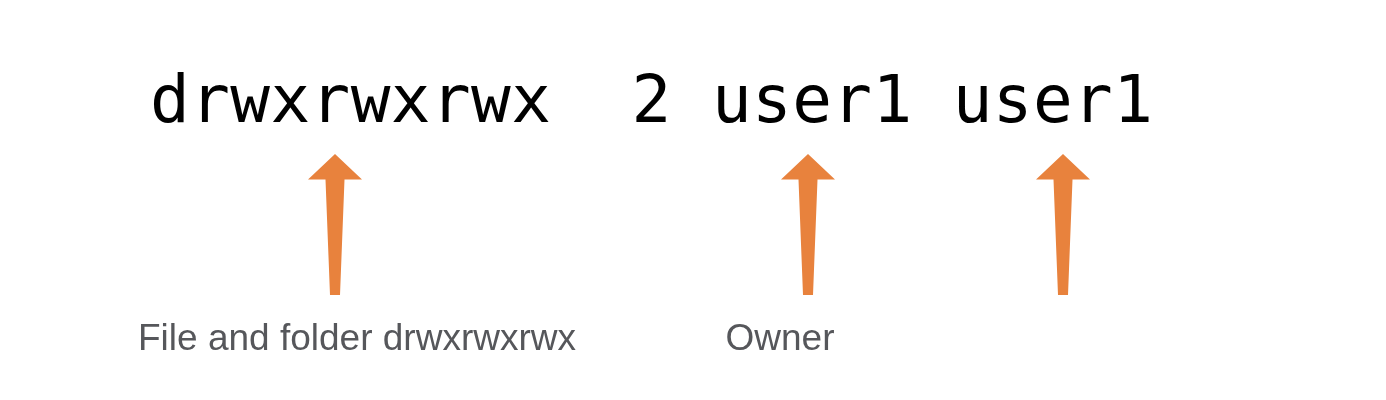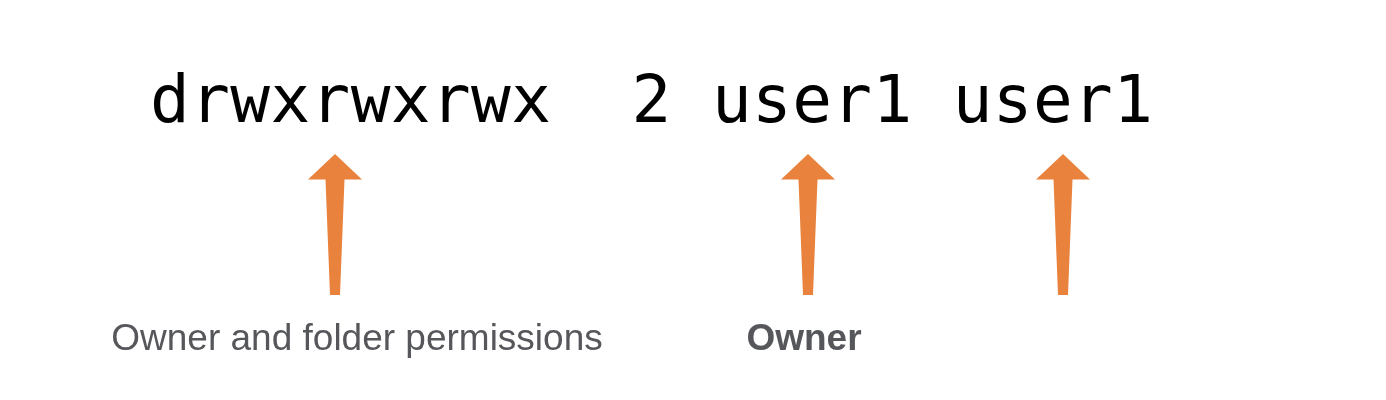--- a/index.html
+++ b/index.html
@@ -39,21 +39,21 @@
   .callout-label {
     position: absolute;
     top: 319px;
     transform: translateX(-50%);
     font-size: 37px;
     line-height: 37px;
     color: #56575B;
     white-space: nowrap;
   }
   .label-permissions { left: 357px; }
-  .label-owner       { left: 804px; font-weight: bold; }
+  .label-owner       { left: 780px; }
   .label-group       { left: 1058px; }
 </style>
 </head>
 <body>
 
 <div class="canvas">
 
   <div class="cmd">drwxrwxrwx  2 user1 user1</div>
 
   <svg class="arrow arrow-permissions" viewBox="0 0 56 141" aria-hidden="true">
@@ -61,18 +61,18 @@
   </svg>
 
   <svg class="arrow arrow-owner" viewBox="0 0 56 141" aria-hidden="true">
     <polygon fill="#E8823D" points="28,0 55,25.5 37.5,25.5 33,141 23,141 18.5,25.5 1,25.5"></polygon>
   </svg>
 
   <svg class="arrow arrow-group" viewBox="0 0 56 141" aria-hidden="true">
     <polygon fill="#E8823D" points="28,0 55,25.5 37.5,25.5 33,141 23,141 18.5,25.5 1,25.5"></polygon>
   </svg>
 
-  <div class="callout-label label-permissions">Owner and folder permissions</div>
+  <div class="callout-label label-permissions">File and folder drwxrwxrwx</div>
 
   <div class="callout-label label-owner">Owner</div>
 
 
 </div>
 
 </body></html>

